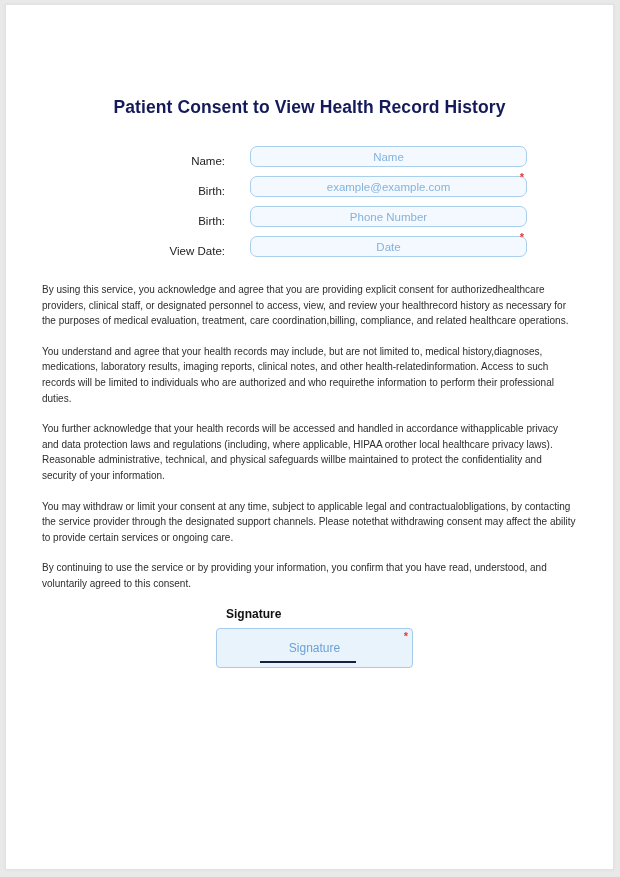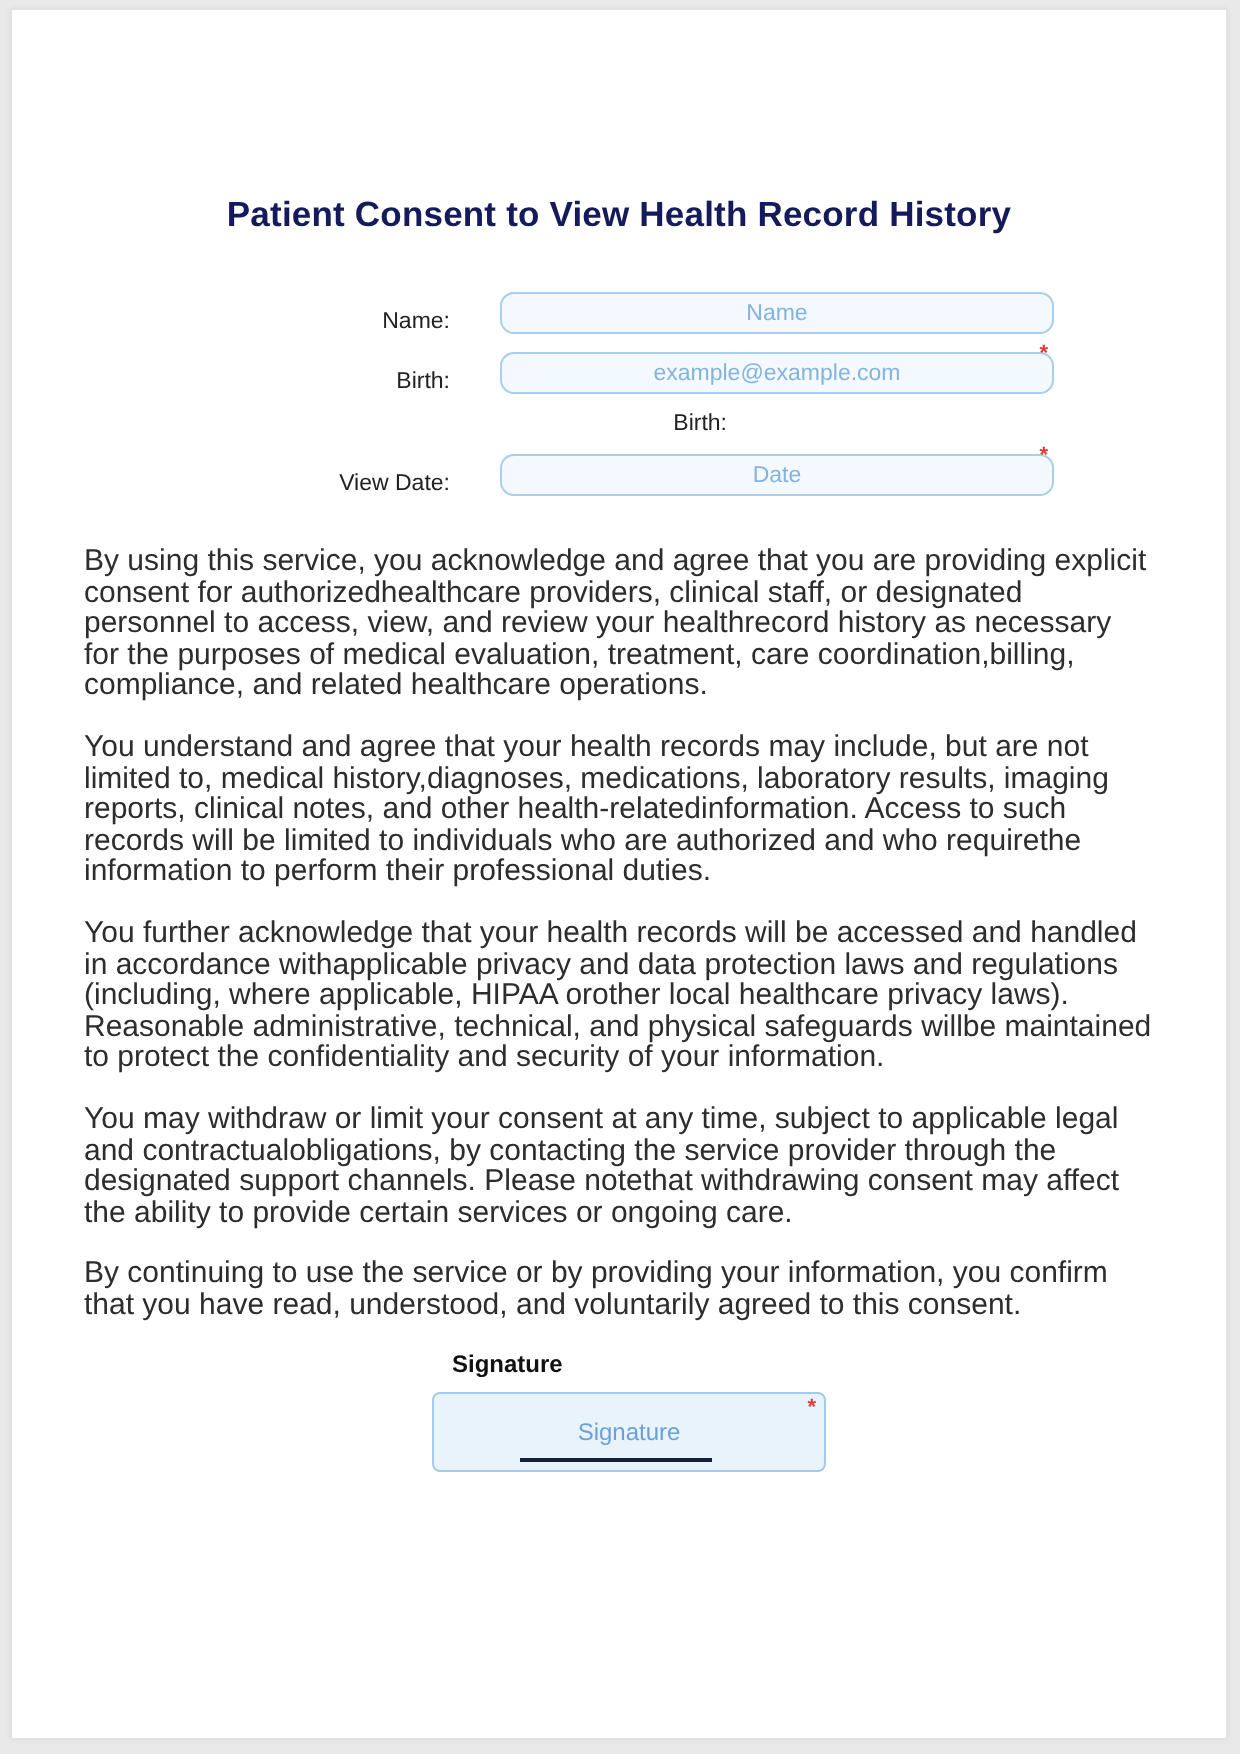--- a/index.html
+++ b/index.html
@@ -74,21 +74,21 @@
     color: #e53935;
     font-size: 11px;
     font-weight: bold;
     line-height: 1;
   }
   .body-text {
     margin: 25px 36px 0 36px;
   }
   .body-text p {
     margin: 0 0 15px 0;
-    font-size: 15px;
+    font-size: 10px;
     line-height: 15.6px;
     color: #2d2d2d;
   }
   .sig-section {
     margin-left: 210px;
     margin-top: 12px;
   }
   .sig-label {
     font-weight: bold;
     font-size: 12px;
@@ -146,20 +146,23 @@
     <div class="row">
       <label class="flabel">Birth:</label>
       <div class="input-wrap">
         <input type="text" class="tinput" placeholder="example@example.com" style="">
         <span class="req">*</span>
       </div>
     </div>
 
     <div class="row">
       <label class="flabel">Birth:</label>
+      <div class="input-wrap">
+        <input type="text" class="tinput" placeholder="Phone Number" style="">
+      </div>
     </div>
 
     <div class="row">
       <label class="flabel">View Date:</label>
       <div class="input-wrap">
         <input type="text" class="tinput" placeholder="Date" style="">
         <span class="req">*</span>
       </div>
     </div>
 

